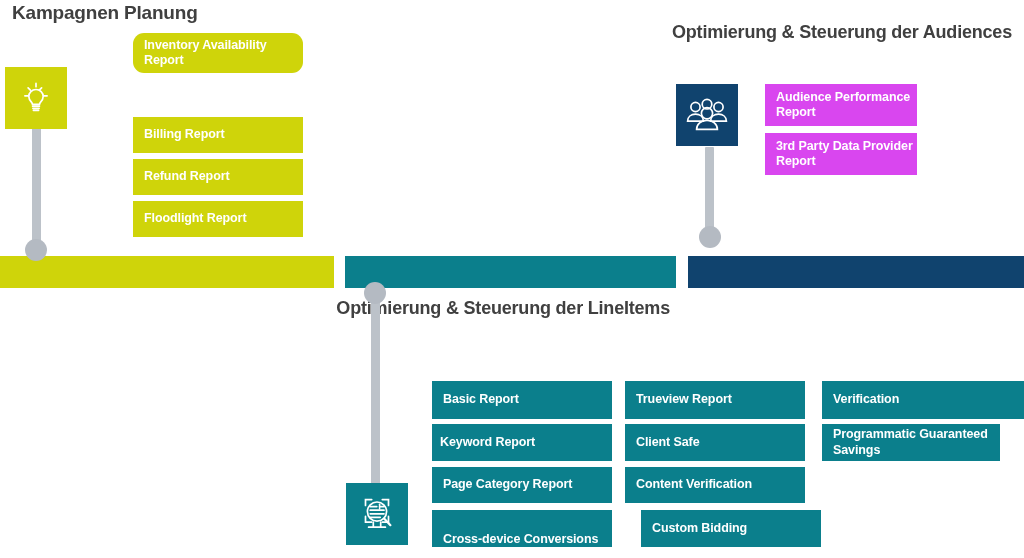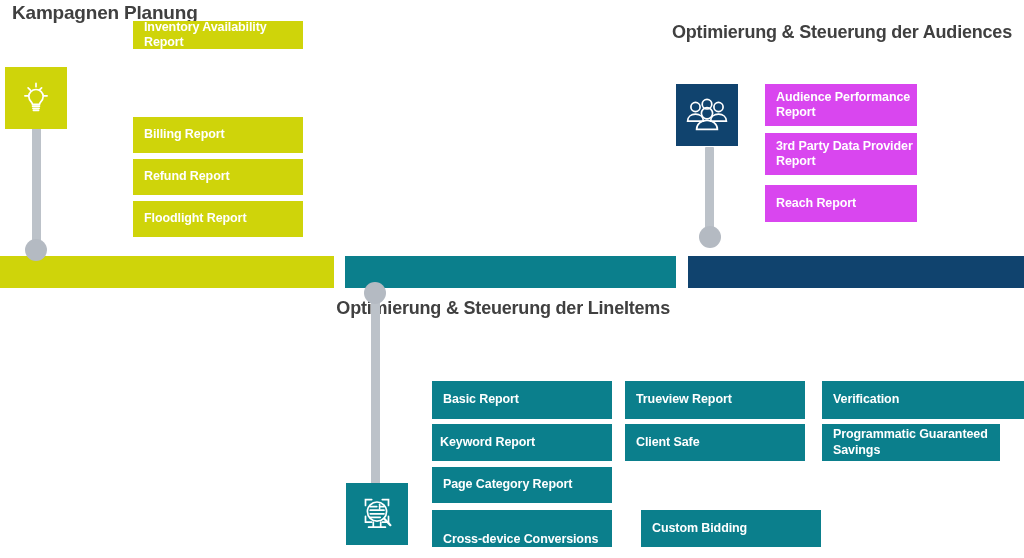--- a/index.html
+++ b/index.html
@@ -174,62 +174,62 @@
 
         <path d="M15.2 13.6h6.6M24.6 13.6h4.4M15.2 17.2h13.8M15.2 20.8h13.8M15.2 24.3h10"></path>
         <path d="M24.6 11.2v4.8" stroke-width="1.5"></path>
 
         <circle cx="22" cy="18.6" r="9.6"></circle>
         <path d="M29.1 25.6l6.3 6.6" stroke-width="2.2"></path>
       </svg>
     </span>
   </div>
 
-  <div class="chip yellow" style="left:133px; top:21px; width:170px; height:28px;">
+  <div class="chip yellow" style="left:133px; top:33px; width:170px; height:40px;border-radius:11px;">
     <span>Inventory Availability Report</span>
   </div>
   <div class="chip yellow" style="left:133px; top:117px; width:170px; height:36px;">
     <span>Billing Report</span>
   </div>
   <div class="chip yellow" style="left:133px; top:159px; width:170px; height:36px;">
     <span>Refund Report</span>
   </div>
   <div class="chip yellow" style="left:133px; top:201px; width:170px; height:36px;">
     <span>Floodlight Report</span>
   </div>
 
   <div class="chip navy" style="left:765px; top:84px; width:152px; height:42px;">
     <span>Audience Performance Report</span>
   </div>
   <div class="chip navy" style="left:765px; top:133px; width:152px; height:42px;">
     <span>3rd Party Data Provider Report</span>
   </div>
-  <div class="chip navy" style="left:765px; top:185px; width:152px; height:37px;">
-    <span>Reach Report</span>
-  </div>
 
   <div class="chip teal" style="left:432px; top:381px; width:180px; height:38px;">
     <span>Basic Report</span>
   </div>
   <div class="chip teal" style="left:432px; top:424px; width:180px; height:37px;padding-left:8px;">
     <span>Keyword Report</span>
   </div>
   <div class="chip teal" style="left:432px; top:467px; width:180px; height:36px;">
     <span>Page Category Report</span>
   </div>
   <div class="chip teal" style="left:432px; top:510px; width:180px; height:37px;align-items:flex-end;">
     <span>Cross-device Conversions</span>
   </div>
 
   <div class="chip teal" style="left:625px; top:381px; width:180px; height:38px;">
     <span>Trueview Report</span>
   </div>
   <div class="chip teal" style="left:625px; top:424px; width:180px; height:37px;">
     <span>Client Safe</span>
   </div>
+  <div class="chip teal" style="left:625px; top:467px; width:180px; height:36px;">
+    <span>Content Verification</span>
+  </div>
   <div class="chip teal" style="left:625px; top:510px; width:180px; height:37px;margin-left:16px;">
     <span>Custom Bidding</span>
   </div>
 
   <div class="chip teal" style="left:822px; top:381px; width:209px; height:38px;">
     <span>Verification</span>
   </div>
   <div class="chip teal" style="left:822px; top:424px; width:178px; height:37px;">
     <span>Programmatic Guaranteed Savings</span>
   </div>

